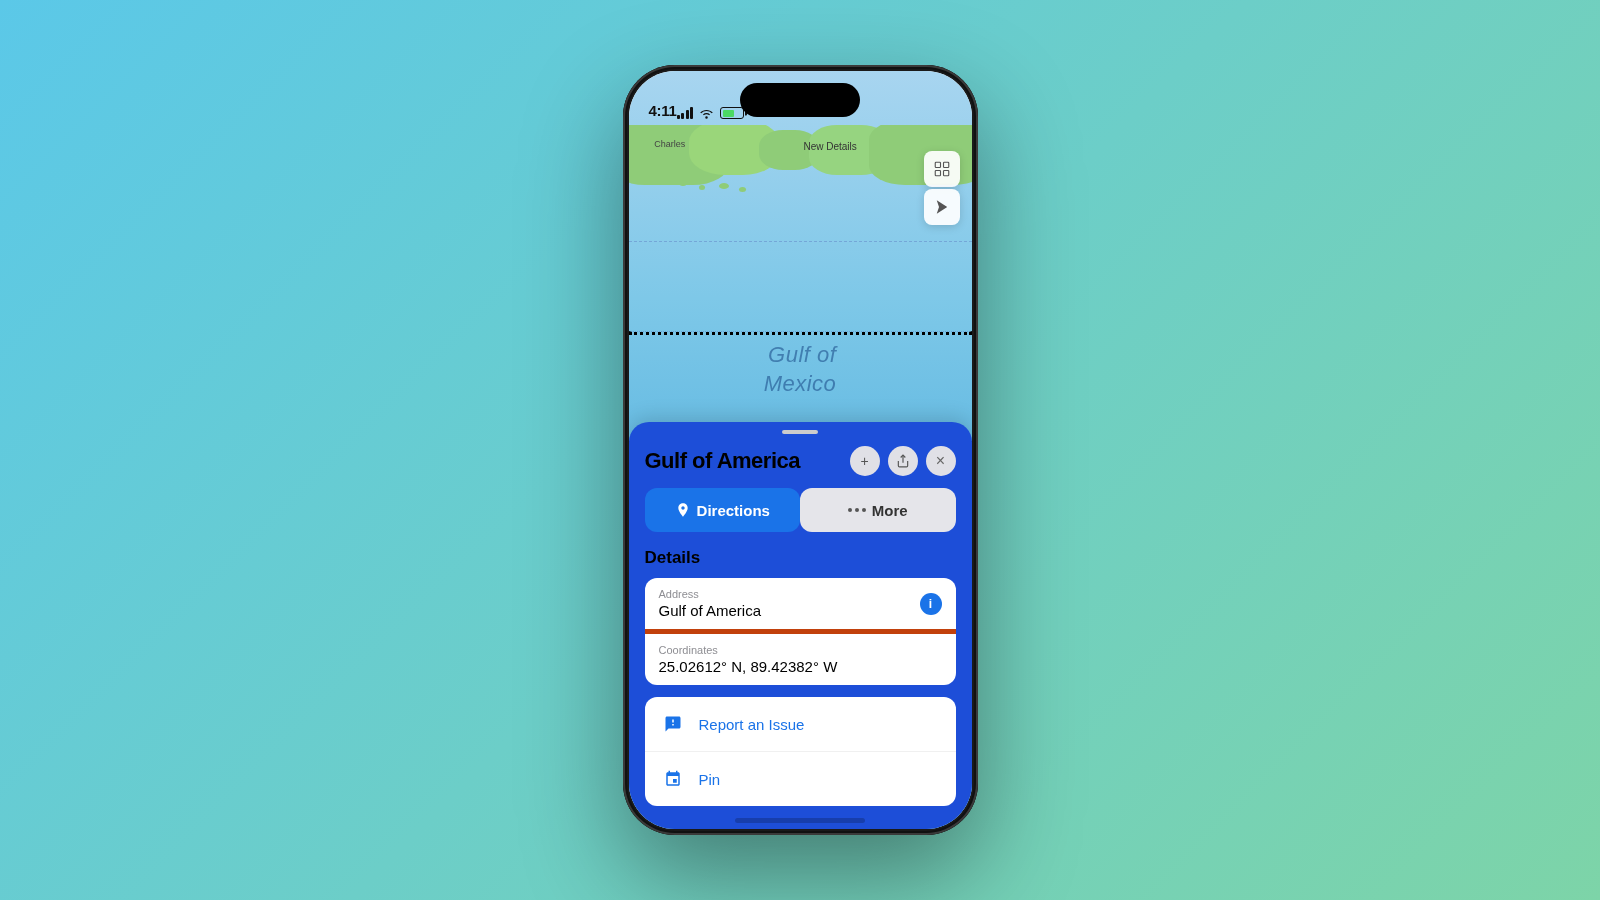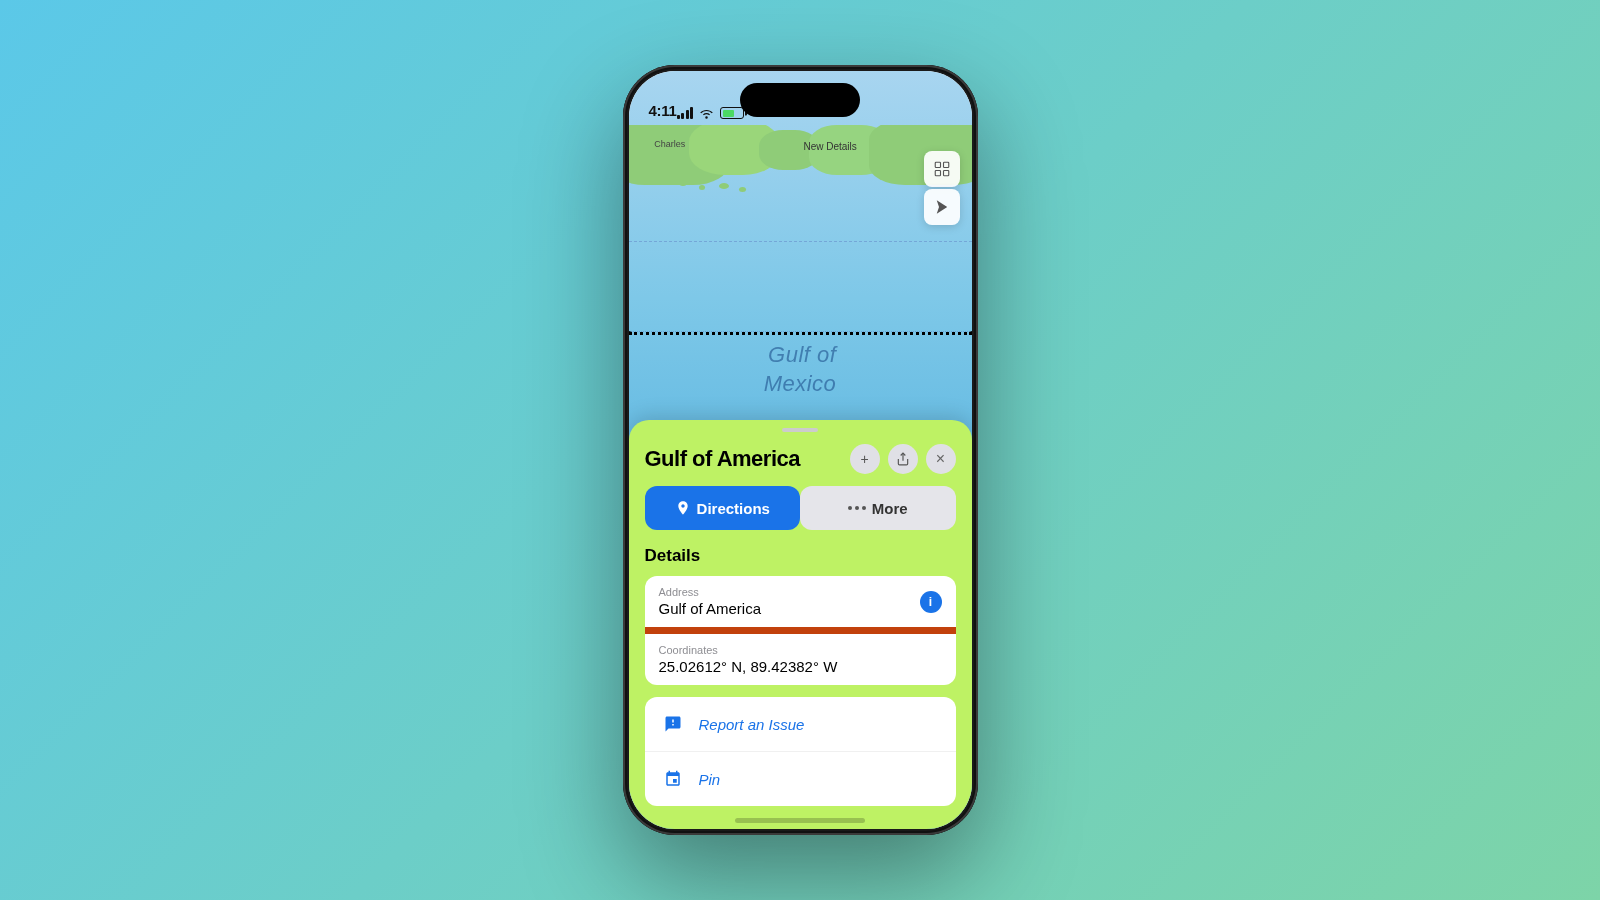--- a/index.html
+++ b/index.html
@@ -202,21 +202,21 @@
       width: 18px;
       height: 18px;
     }
 
     
     .bottom-sheet {
       position: absolute;
       bottom: 0;
       left: 0;
       right: 0;
-      background: #bef264;
+      background: #1d4ed8;
       border-radius: 20px 20px 0 0;
       padding: 0;
       box-shadow: 0 -4px 20px rgba(0,0,0,0.15);
     }
 
     .sheet-handle {
       width: 36px;
       height: 4px;
       background: #ccc;
       border-radius: 2px;
@@ -297,21 +297,21 @@
     }
 
     .details-card {
       background: #fff;
       border-radius: 12px;
       overflow: hidden;
     }
 
     .detail-row {
       padding: 10px 14px;
-      border-bottom: 7px solid #c2410c;
+      border-bottom: 5px solid #c2410c;
       display: flex;
       align-items: center;
       justify-content: space-between;
     }
 
     .detail-row:last-child {
       border-bottom: none;
     }
 
     .detail-label {
@@ -348,21 +348,20 @@
       overflow: hidden;
     }
 
     .action-list-item {
       display: flex;
       align-items: center;
       gap: 12px;
       padding: 13px 14px;
       border-bottom: 1px solid #f0f0f0;
       cursor: pointer;
-      font-style: italic;
     }
 
     .action-list-item:last-child {
       border-bottom: none;
     }
 
     .action-list-icon {
       width: 28px;
       height: 28px;
       display: flex;

